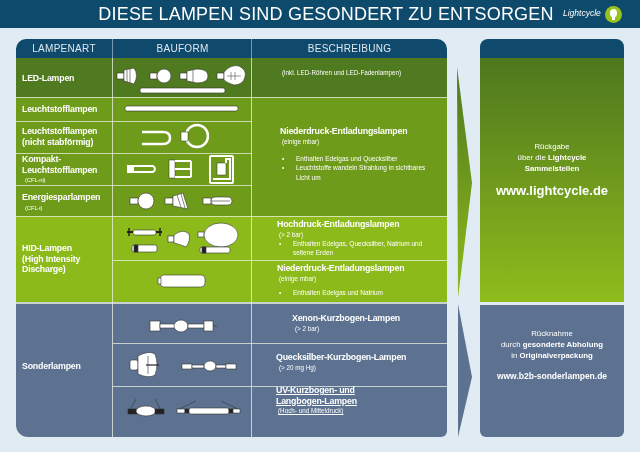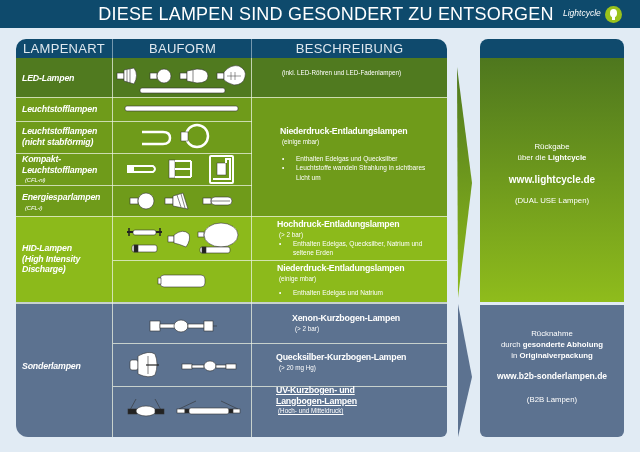--- a/index.html
+++ b/index.html
@@ -7,24 +7,24 @@
   body { background:#e1ebf4; font-family:"Liberation Sans", sans-serif; color:#fff; position:relative; }
   .abs { position:absolute; }
   .topbar { left:0; top:0; width:640px; height:28px; background:#0e4a6c; }
   .title { left:96px; top:4px; width:460px; text-align:center; font-size:18px; letter-spacing:0.2px; color:#fff; white-space:nowrap; }
   .logo-text { left:563px; top:8px; font-size:8.5px; font-style:italic; color:#fff; }
   .logo-icon { left:605px; top:6px; width:17px; height:17px; border-radius:50%; background:#9ac21c; }
   .logo-icon::after { content:""; position:absolute; left:5px; top:3px; width:7px; height:8px; border-radius:50% 50% 45% 45%; background:#fff; }
   .logo-icon::before { content:""; position:absolute; left:7px; top:10px; width:3px; height:4px; background:#fff; }
 
   .thead { top:39px; height:19px; background:#0f4a6d; }
-  .th { font-size:13px; text-transform:uppercase; color:#dfe8ef; text-align:center; line-height:19px; letter-spacing:0.3px; }
+  .th { font-size:10px; text-transform:uppercase; color:#dfe8ef; text-align:center; line-height:19px; letter-spacing:0.3px; }
   .vline { width:1px; background:rgba(235,242,225,0.75); }
   .hline { height:1px; background:rgba(235,242,225,0.75); }
-  .rowlabel { font-size:8.8px; font-weight:bold; line-height:10.5px; color:#fff; letter-spacing:-0.2px;font-style:italic; }
+  .rowlabel { font-size:8.8px; font-weight:bold; line-height:10.5px; color:#fff; letter-spacing:-0.2px; }
   .rowlabel .small { font-size:6px; font-weight:normal; }
   .desc-title { font-size:8.8px; font-weight:bold; line-height:10.5px; letter-spacing:-0.2px; white-space:nowrap; }
   .desc-sub { font-size:6.3px; line-height:9px; white-space:nowrap; }
   .desc-bullet { font-size:6.5px; line-height:9.5px; padding-left:16px; position:relative; width:160px; }
   .desc-bullet::before { content:"•"; position:absolute; left:2px; top:0; }
   .panel-text { font-size:7.8px; line-height:11px; text-align:center; width:144px; }
   .b { font-weight:bold; }
   svg { position:absolute; overflow:visible; }
 </style>
 </head>
@@ -227,26 +227,25 @@
 </svg>
 
 <div class="abs thead" style="left:480px;width:144px;border-radius:8px 8px 0 0;"></div>
 <div class="abs th" style="left:480px;top:39px;width:144px;margin-top:44px;">ENTSORGUNG</div>
 <div class="abs" style="left:480px;top:58px;width:144px;height:244px;background:linear-gradient(#4e771e,#8fbc1c);"></div>
 <div class="abs" style="left:480px;top:305px;width:144px;height:132px;background:#5c7290;border-radius:0 0 6px 6px;"></div>
 
 <div class="abs panel-text" style="left:480px;top:141px;">
   <div>Rückgabe</div>
   <div><span>über die </span><span class="b">Lightcycle</span></div>
+  <div class="b">Sammelstellen</div>
   <div style="height:11px;"></div>
-  <div class="b" style="font-size:10px;">www.lightcycle.de</div>
+  <div class="b" style="font-size:13px;">www.lightcycle.de</div>
   <div style="height:10px;"></div>
-  <div>(DUAL USE Lampen)</div>
 </div>
 <div class="abs panel-text" style="left:480px;top:328px;">
   <div>Rücknahme</div>
   <div><span>durch </span><span class="b">gesonderte Abholung</span></div>
   <div><span>in </span><span class="b">Originalverpackung</span></div>
   <div style="height:10px;"></div>
   <div class="b" style="font-size:8.5px;">www.b2b-sonderlampen.de</div>
   <div style="height:12px;"></div>
-  <div>(B2B Lampen)</div>
 </div>
 
 </body></html>

